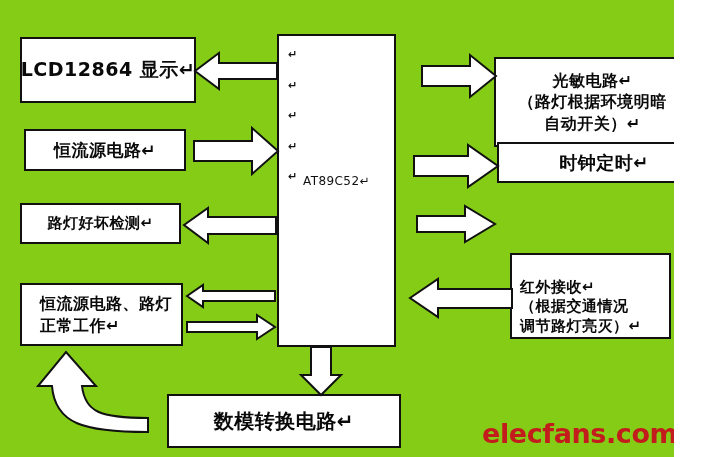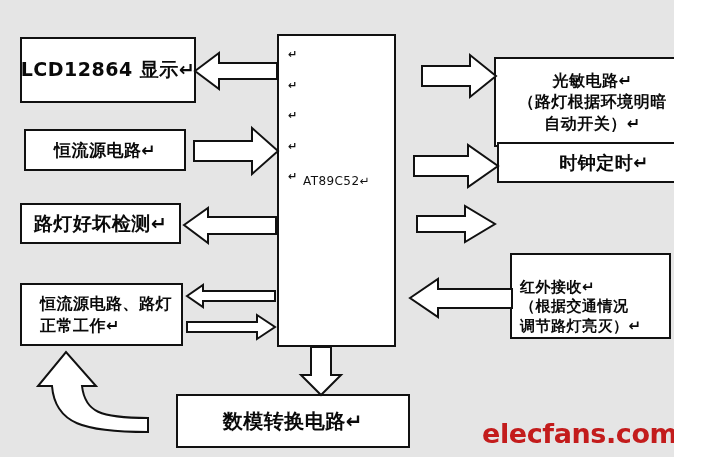--- a/index.html
+++ b/index.html
@@ -8,21 +8,21 @@
     padding: 0;
     background: #ffffff;
   }
   body {
     font-family: "DejaVu Sans", "Liberation Sans", sans-serif;
   }
   #diagram {
     position: relative;
     width: 674px;
     height: 457px;
-    background: #e5e5e5;
+    background: #84cc16;
     overflow: hidden;
   }
   .box {
     position: absolute;
     box-sizing: border-box;
     border: 2px solid #111111;
     background: #ffffff;
     display: flex;
     flex-direction: column;
     align-items: center;
@@ -33,24 +33,24 @@
     letter-spacing: 0.5px;
     font-weight: 700;
   }
   .box .line {
     display: block;
     white-space: nowrap;
   }
   
   #box-lcd       { left: 20px;  top: 37px;  width: 176px; height: 66px; font-size: 19px; }
   #box-keypad    { left: 24px;  top: 129px; width: 162px; height: 42px; font-size: 17px; }
-  #box-lampdet   { left: 20px;  top: 203px; width: 161px; height: 41px; font-size: 19px; }
+  #box-lampdet   { left: 20px;  top: 203px; width: 161px; height: 41px; font-size: 15px; }
   #box-current   { left: 20px;  top: 283px; width: 163px; height: 63px; font-size: 16px; align-items: flex-start; padding-left: 18px; }
   #box-mcu       { left: 277px; top: 34px;  width: 119px; height: 313px; justify-content: flex-start; }
-  #box-dac       { left: 176px; top: 394px; width: 234px; height: 54px; font-size: 20px; }
+  #box-dac       { left: 167px; top: 394px; width: 234px; height: 54px; font-size: 20px; }
   #box-photo     { left: 494px; top: 33px;  width: 197px; height: 90px; font-size: 16px; margin-top: 24px; }
   #box-clock     { left: 497px; top: 142px; width: 214px; height: 41px; font-size: 18px; }
   #box-alarm     { left: 495px; top: 205px; width: 166px; height: 36px; font-size: 17px; }
   #box-ir        { left: 510px; top: 253px; width: 161px; height: 86px; font-size: 15px; align-items: flex-start; padding-left: 8px; justify-content: flex-end; }
 
   
   .mcu-pins {
     position: absolute;
     left: 9px;
     top: 12px;

